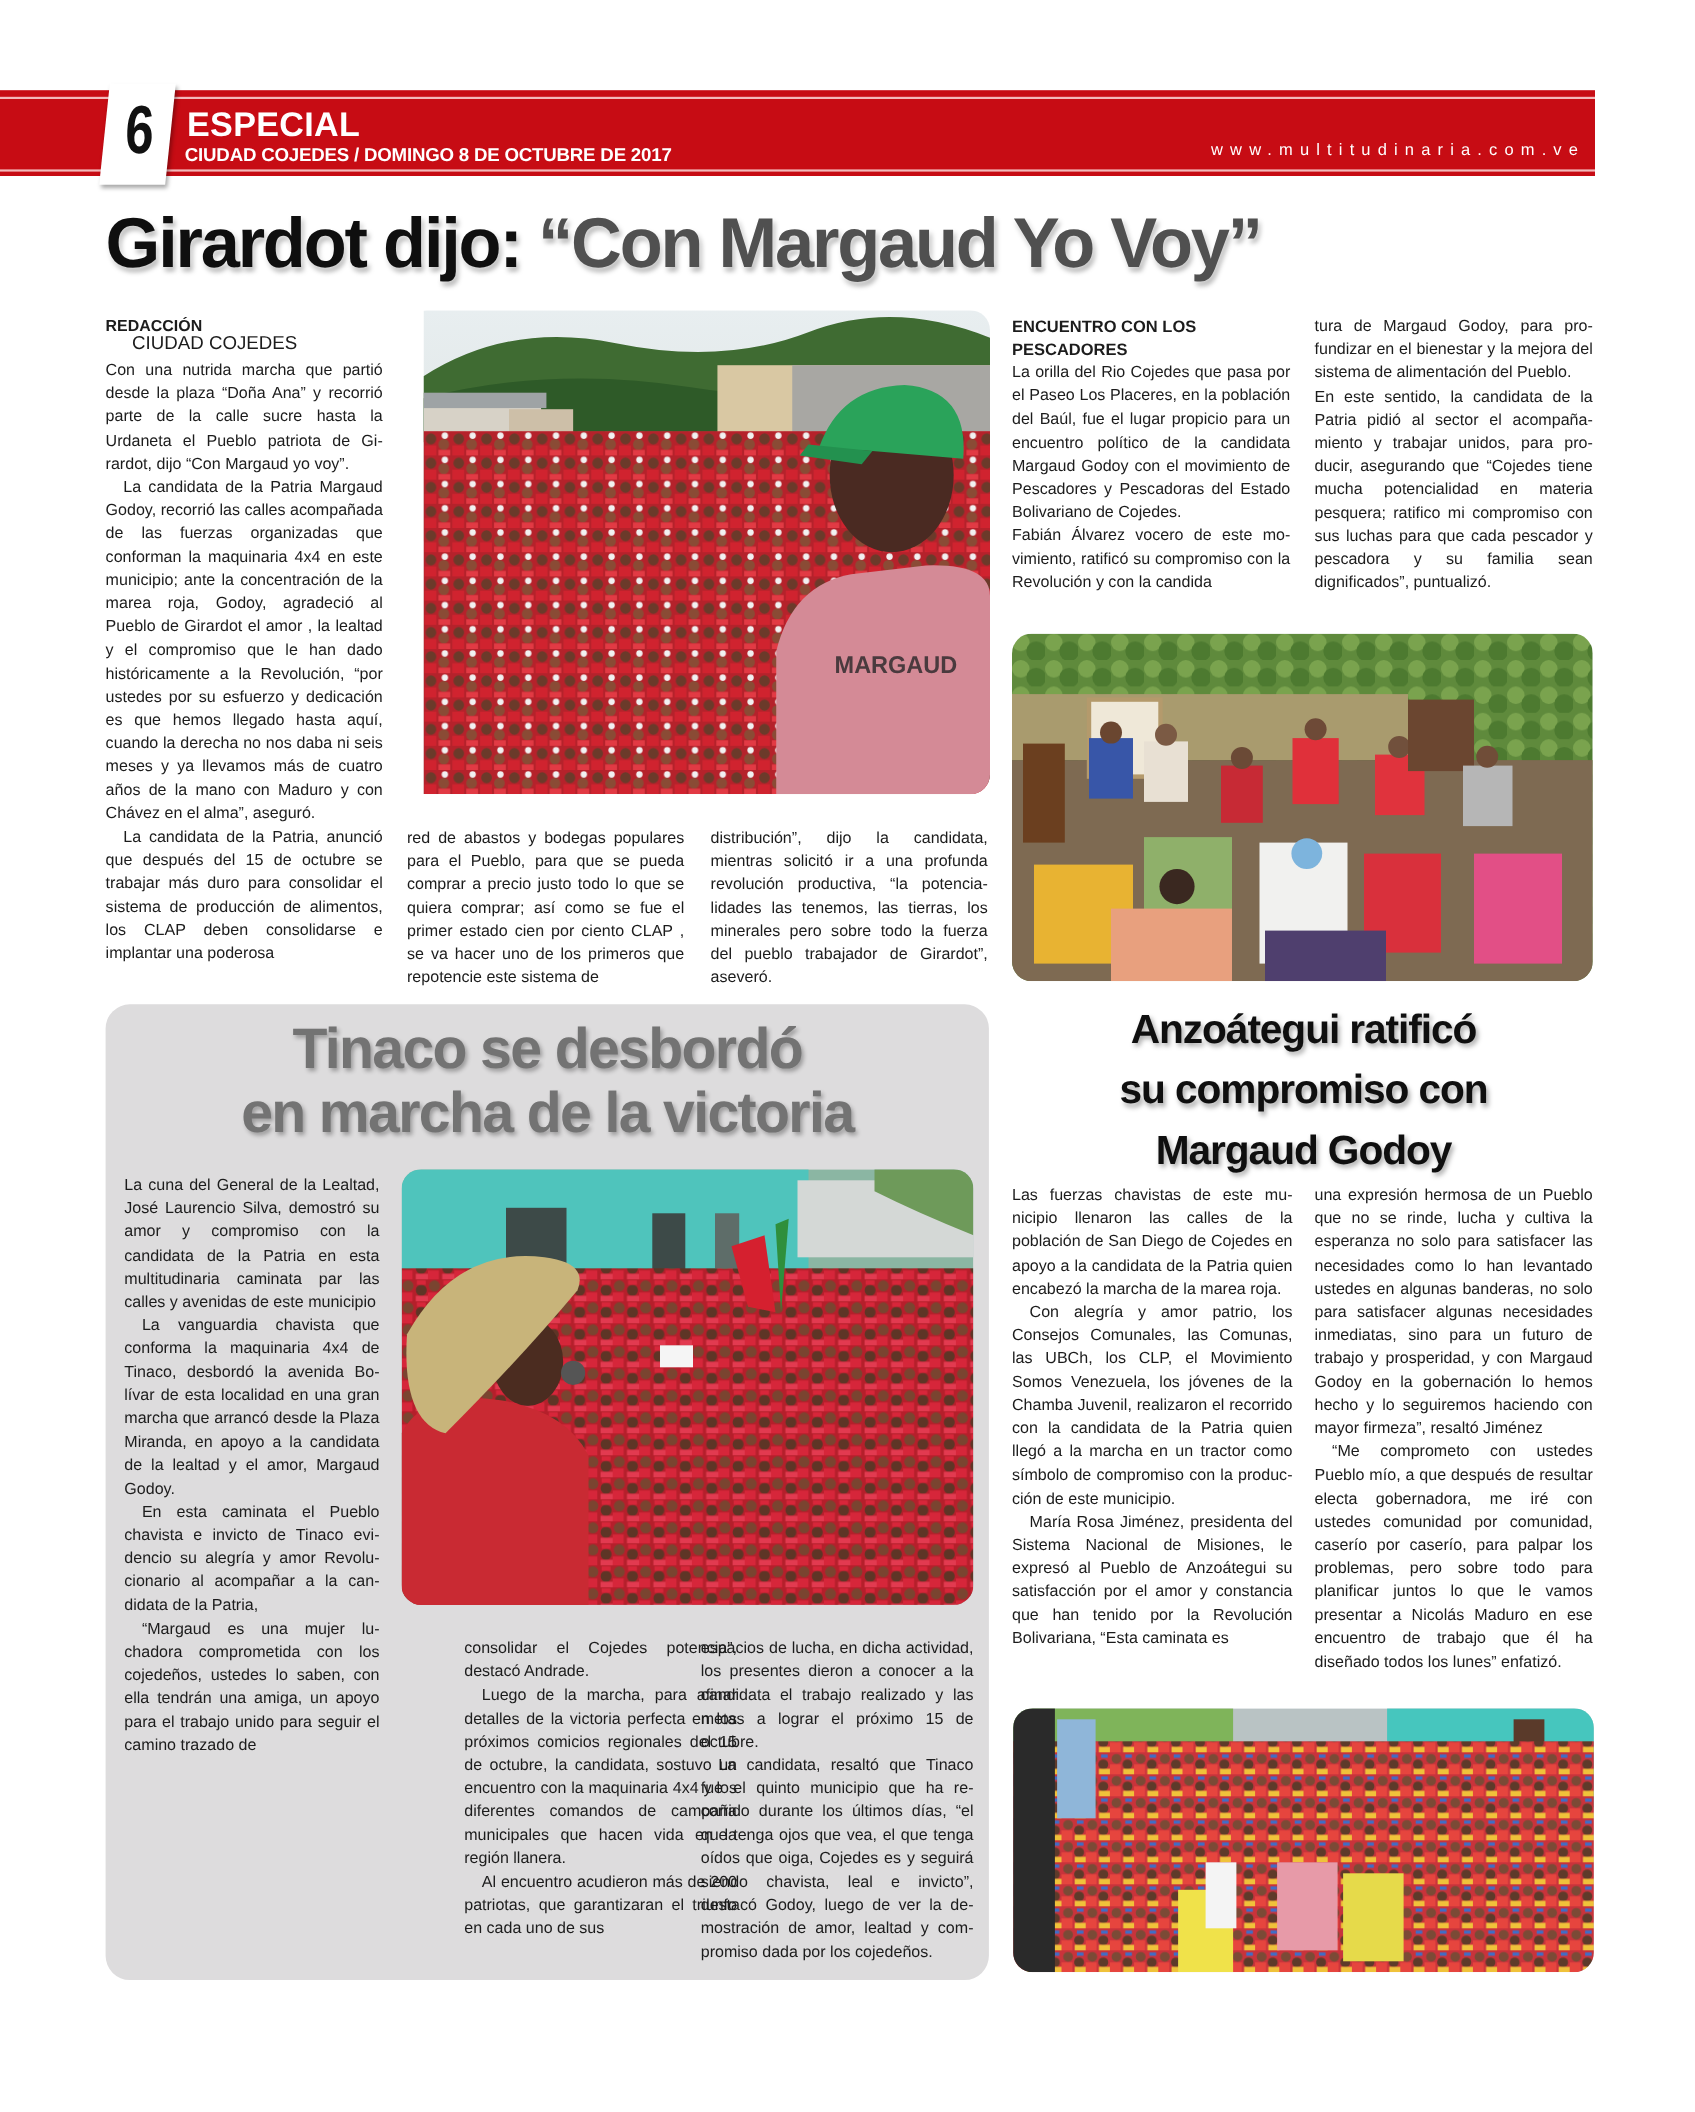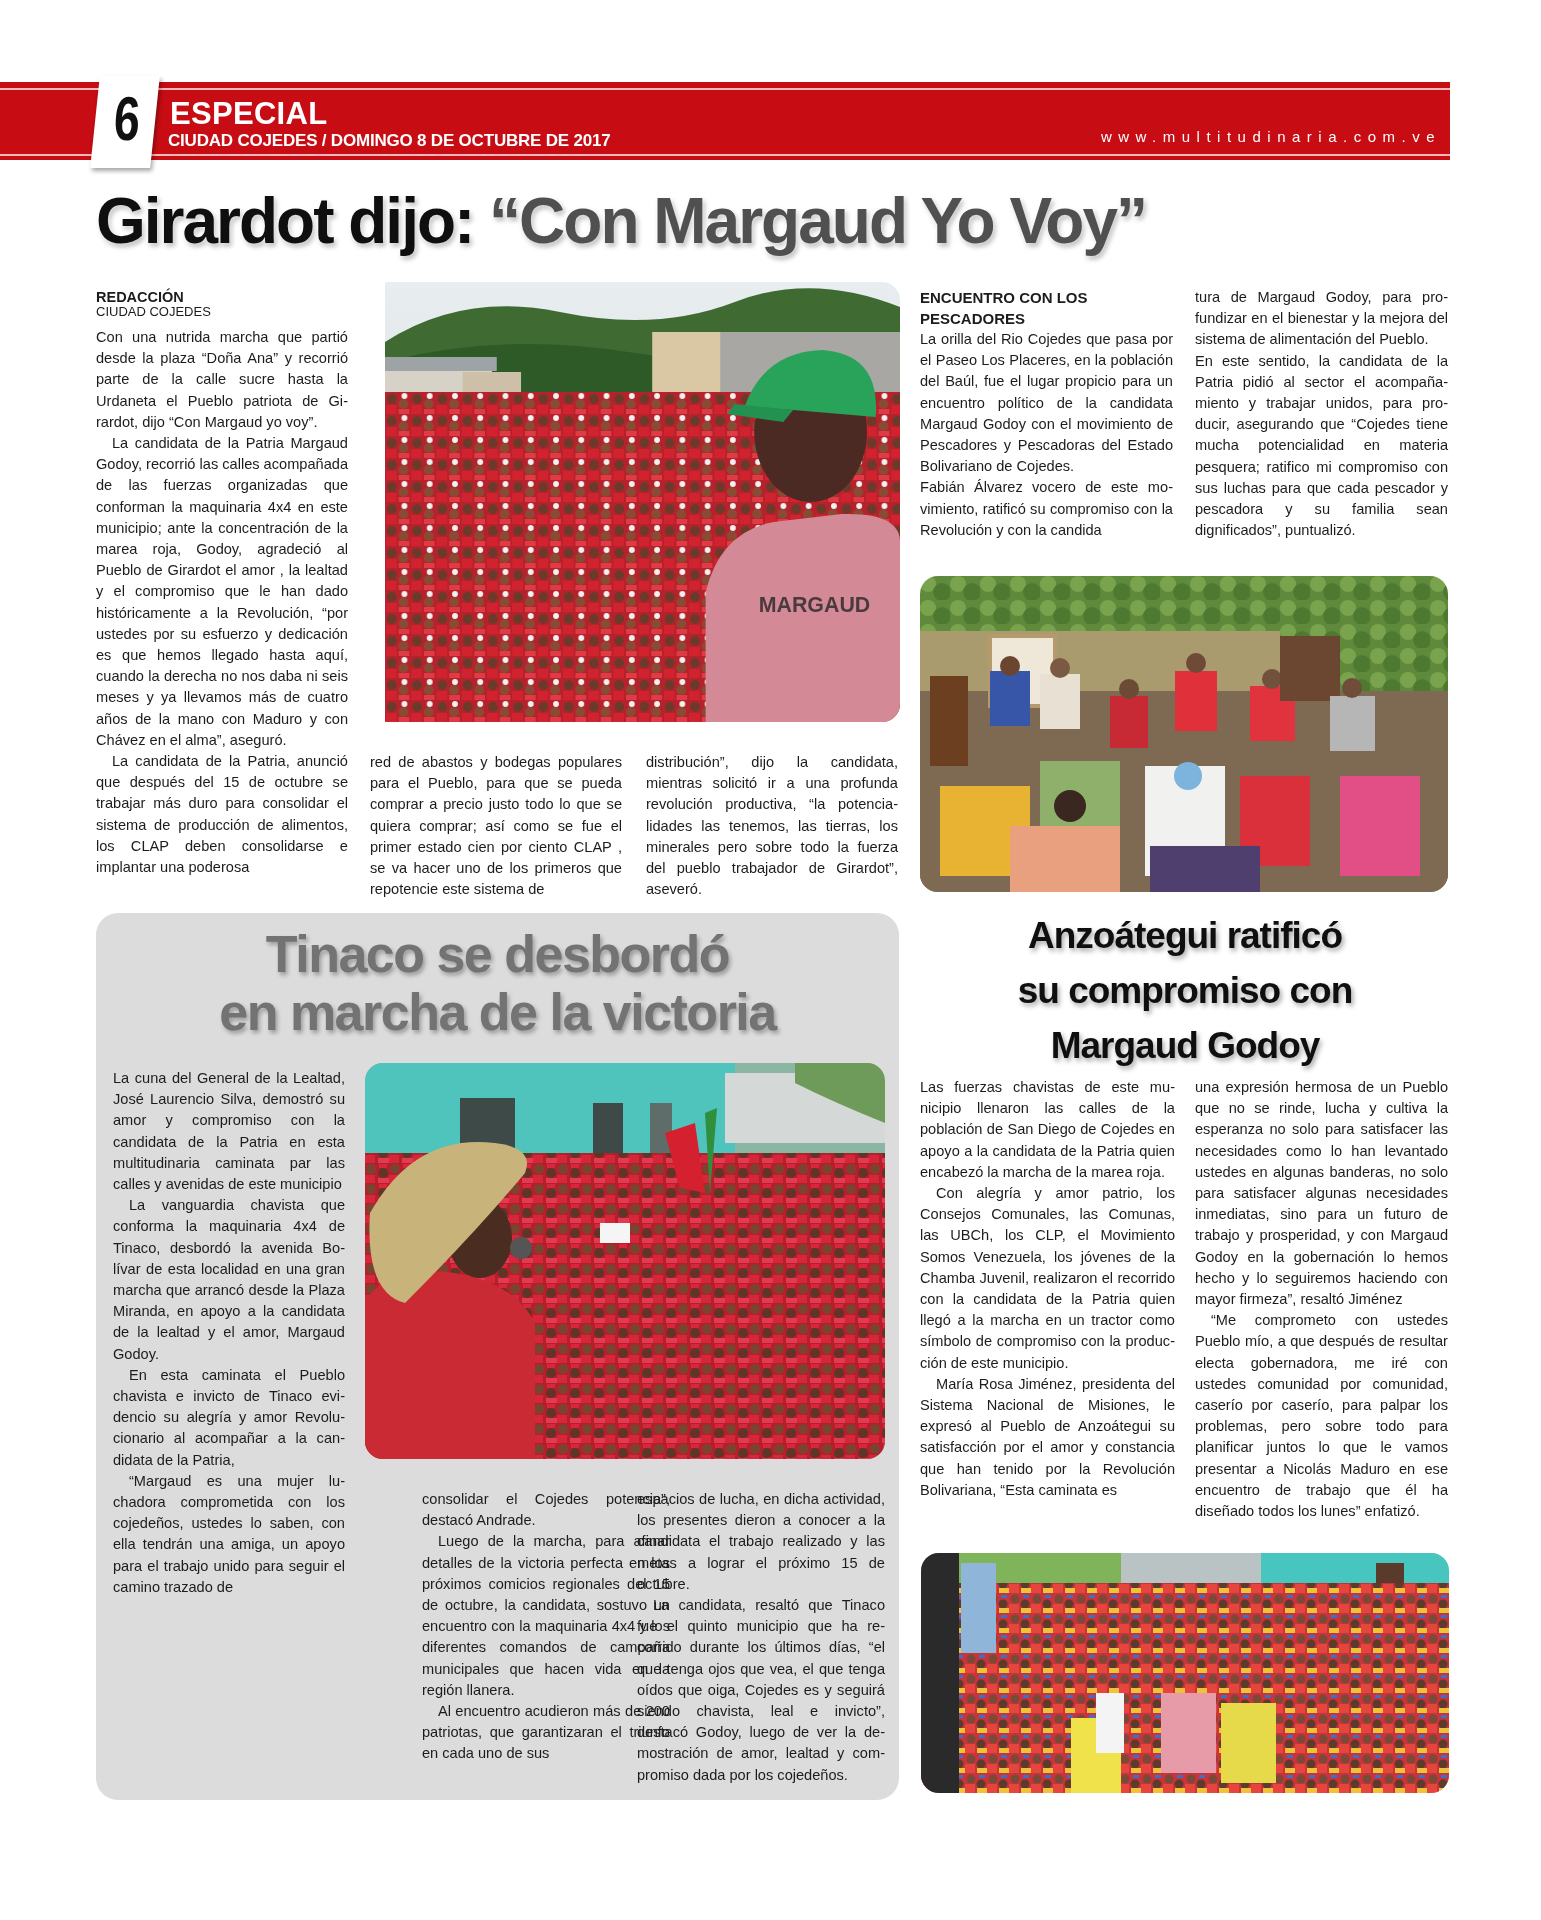--- a/index.html
+++ b/index.html
@@ -22,21 +22,21 @@
   .main-headline { position: absolute; left: 96px; top: 182px; font-weight: bold; font-size: 64px; letter-spacing: -2px; line-height: 78px;
     text-shadow: 0 0 6px #fff, 2px 3px 5px rgba(0,0,0,0.35); white-space: nowrap; }
   .main-headline .h-black { color: #0f0f0f; }
   .main-headline .h-gray { color: #505050; }
 
   
   .col { position: absolute; font-size: 14.6px; line-height: 21.2px; text-align: justify; color: #1c1c1c; hyphens: manual; }
   .col p { margin: 0; }
   .col p.ind { text-indent: 16px; }
   .byline-name { font-weight: bold; font-size: 14.5px; line-height: 15px; }
-  .byline-org { font-size: 13px; line-height: 14px; margin-bottom: 8px; }
+  .byline-org { font-size: 17px; line-height: 14px; margin-bottom: 8px; margin-left: 24px; }
   .sub-head { font-weight: bold; font-size: 15px; line-height: 21px; text-align: left; }
 
   
   .photo { position: absolute; border-radius: 18px; overflow: hidden; }
   .photo svg { width: 100%; height: 100%; display: block; }
 
   
   .gray-box { position: absolute; left: 96px; top: 913px; width: 803px; height: 887px; background: #dddcdd; border-radius: 22px; }
   .box-headline { position: absolute; left: 96px; top: 925px; width: 803px; text-align: center; font-weight: bold; font-size: 52px;
     line-height: 58px; color: #737373; letter-spacing: -1.5px; text-shadow: 2px 3px 4px rgba(0,0,0,0.3); }

